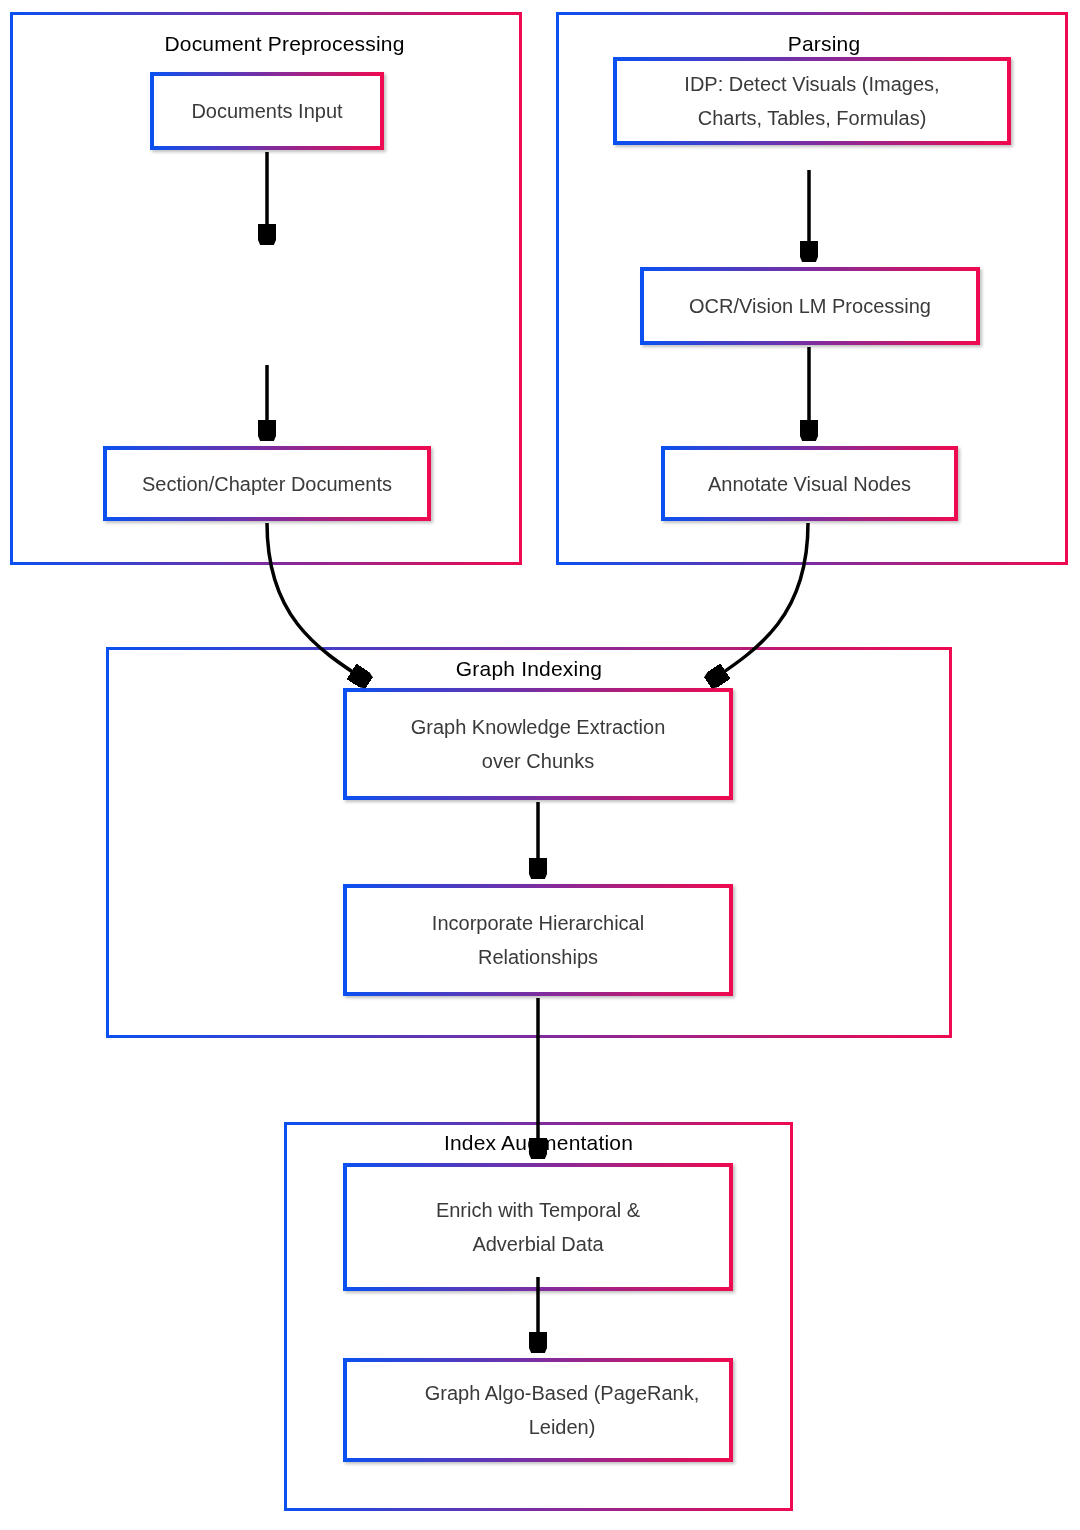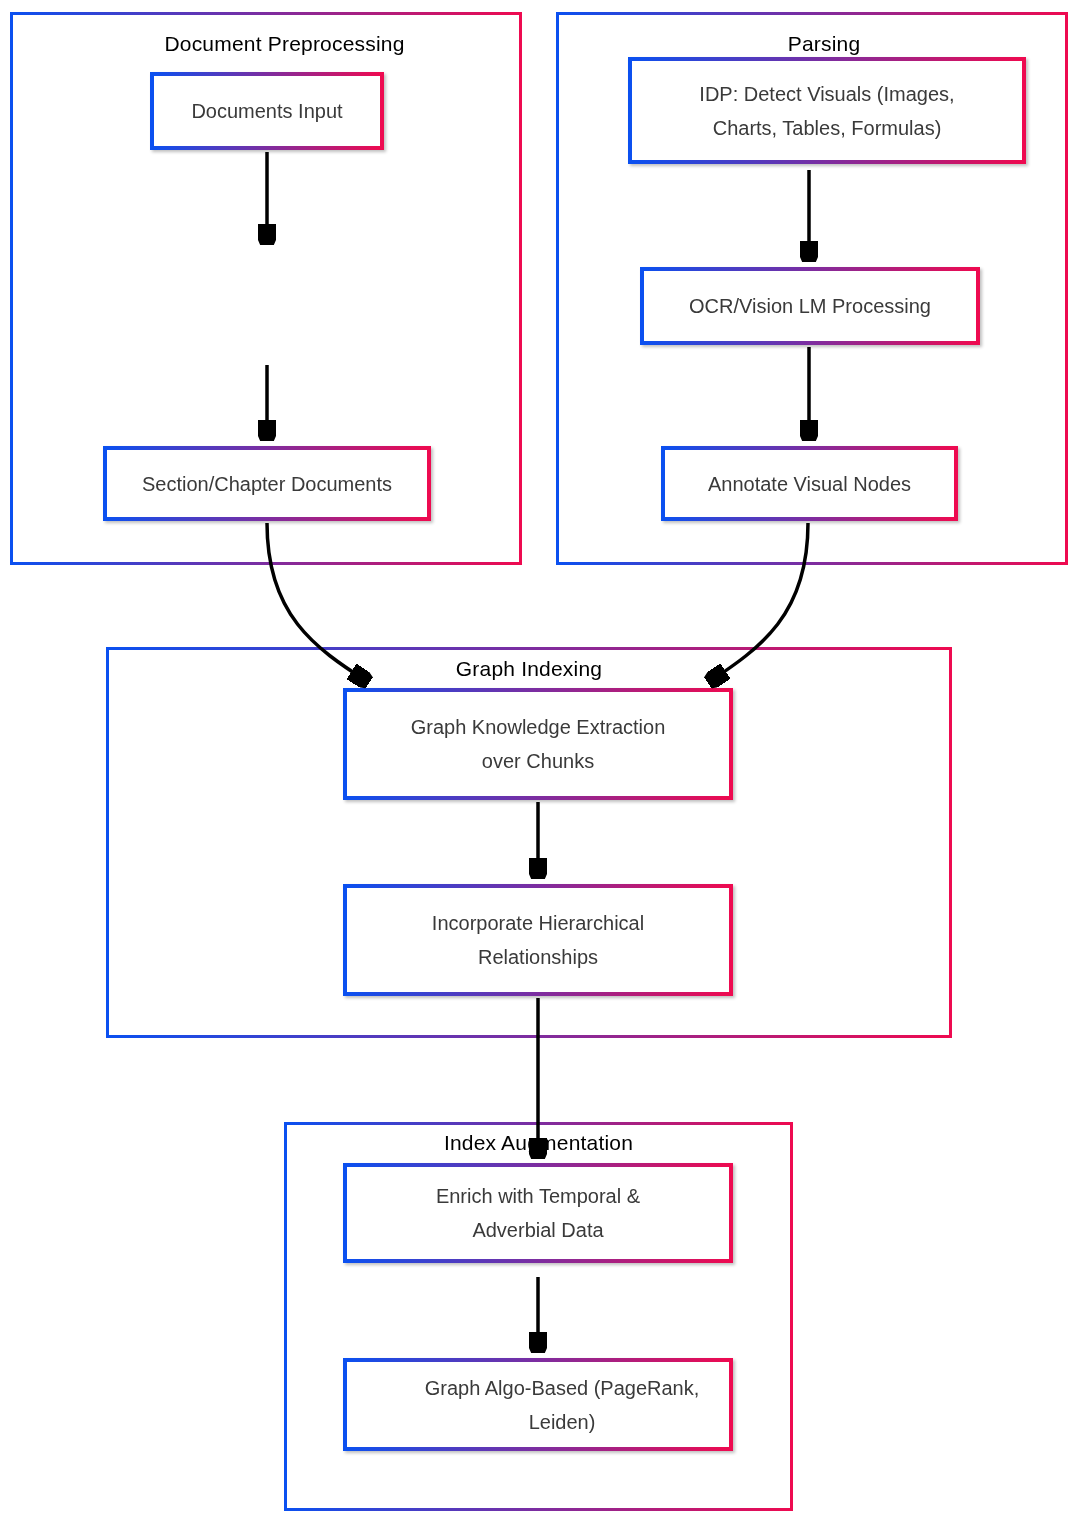--- a/index.html
+++ b/index.html
@@ -89,45 +89,45 @@
 
   <div class="node" style="left:150px; top:72px; width:234px; height:78px;">
     <span>Documents Input</span>
   </div>
 
 
   <div class="node" style="left:103px; top:446px; width:328px; height:75px;">
     <span>Section/Chapter Documents</span>
   </div>
 
-  <div class="node" style="left:628px; top:57px; width:398px; height:107px;">
+  <div class="node" style="left:613px; top:57px; width:398px; height:88px;">
     <span style="max-width:310px;">IDP: Detect Visuals (Images, Charts, Tables, Formulas)</span>
   </div>
 
   <div class="node" style="left:661px; top:446px; width:297px; height:75px;">
     <span>Annotate Visual Nodes</span>
   </div>
 
   <div class="node" style="left:640px; top:267px; width:340px; height:78px;">
     <span>OCR/Vision LM Processing</span>
   </div>
 
   <div class="node" style="left:343px; top:688px; width:390px; height:112px;">
     <span style="max-width:270px;">Graph Knowledge Extraction over Chunks</span>
   </div>
 
   <div class="node" style="left:343px; top:884px; width:390px; height:112px;">
     <span style="max-width:260px;">Incorporate Hierarchical Relationships</span>
   </div>
 
-  <div class="node" style="left:343px; top:1163px; width:390px; height:100px;">
+  <div class="node" style="left:343px; top:1163px; width:390px; height:128px;">
     <span style="max-width:240px;">Enrich with Temporal &amp; Adverbial Data</span>
   </div>
 
-  <div class="node" style="left:343px; top:1358px; width:390px; height:93px;padding-left:48px;">
+  <div class="node" style="left:343px; top:1358px; width:390px; height:104px;padding-left:48px;">
     <span style="max-width:290px;">Graph Algo-Based (PageRank, Leiden)</span>
   </div>
 
   <svg class="arrows" viewBox="0 0 1080 1530">
     <defs>
       <marker id="ah" markerWidth="6" markerHeight="5.2" refX="5.6" refY="2.6" orient="auto" markerUnits="strokeWidth">
         <path d="M0,0 L6,2.6 L0,5.2 Z" fill="#000000" stroke="none"></path>
       </marker>
     </defs>
     <path d="M267,152 L267,244" marker-end="url(#ah)"></path>

